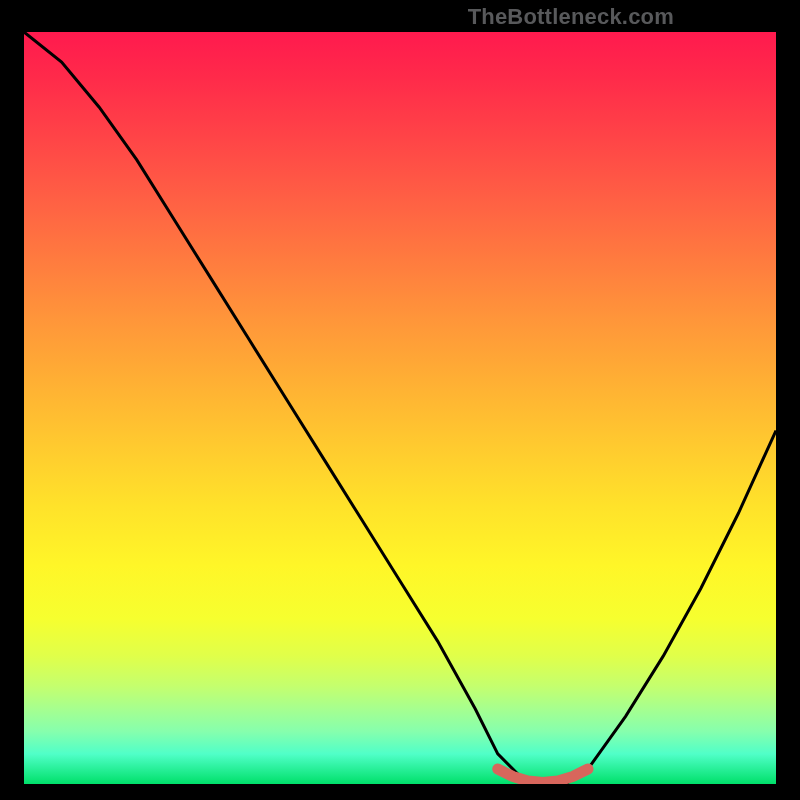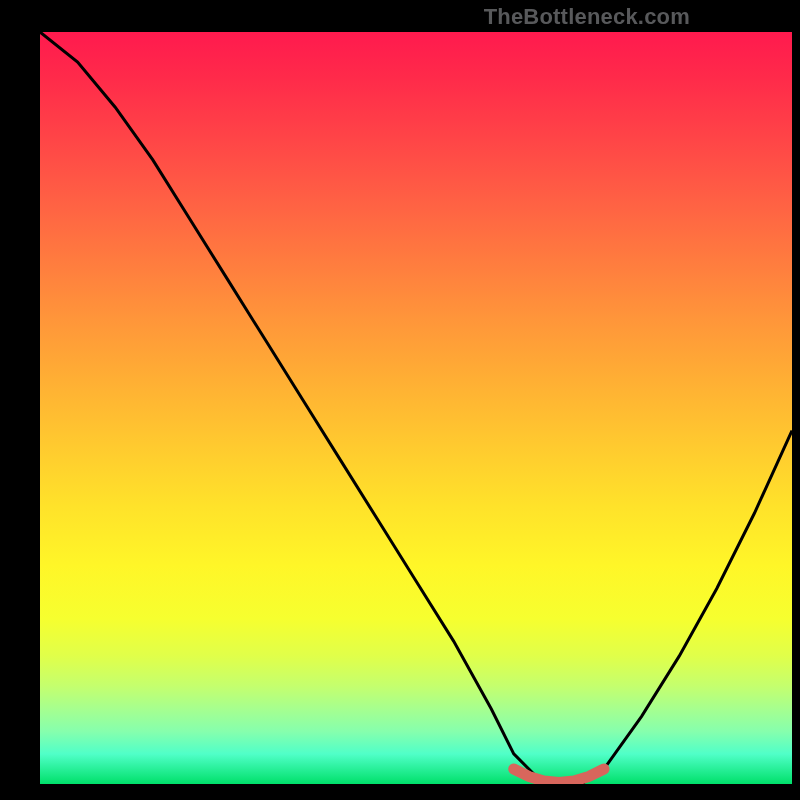--- a/index.html
+++ b/index.html
@@ -8,21 +8,20 @@
     width: 800px;
     height: 800px;
     background: #000000;
     overflow: hidden;
   }
   .frame {
     position: relative;
     width: 684px;
     height: 800px;
     background: #000000;
-    margin-left: 16px;
   }
   .watermark {
     position: absolute;
     top: 4px;
     right: 10px;
     color: #58595b;
     font-family: Arial, Helvetica, sans-serif;
     font-size: 22px;
     font-weight: 600;
     letter-spacing: 0.2px;

